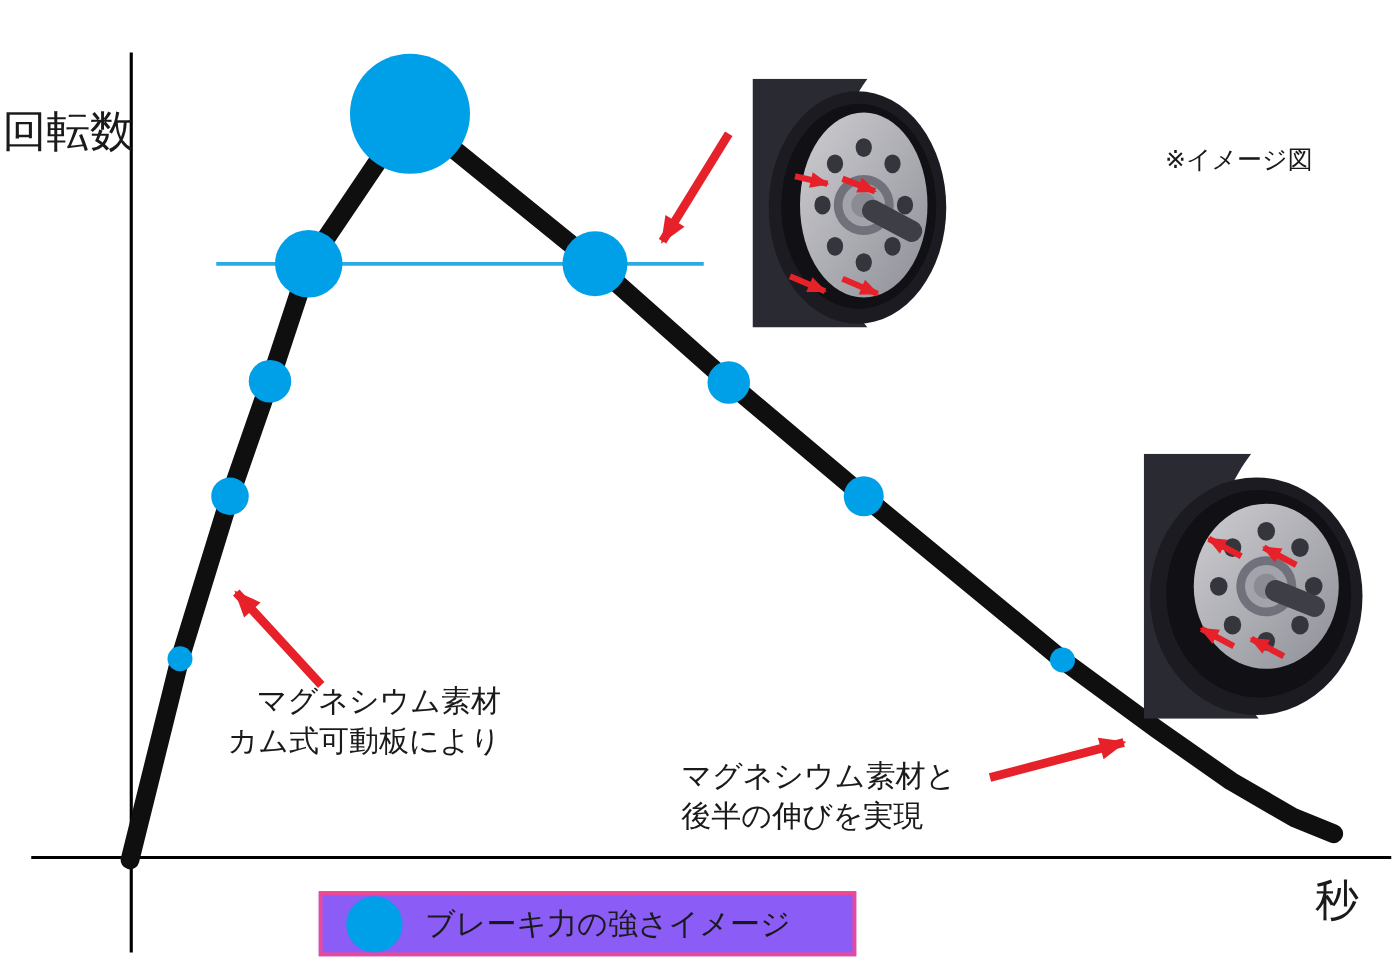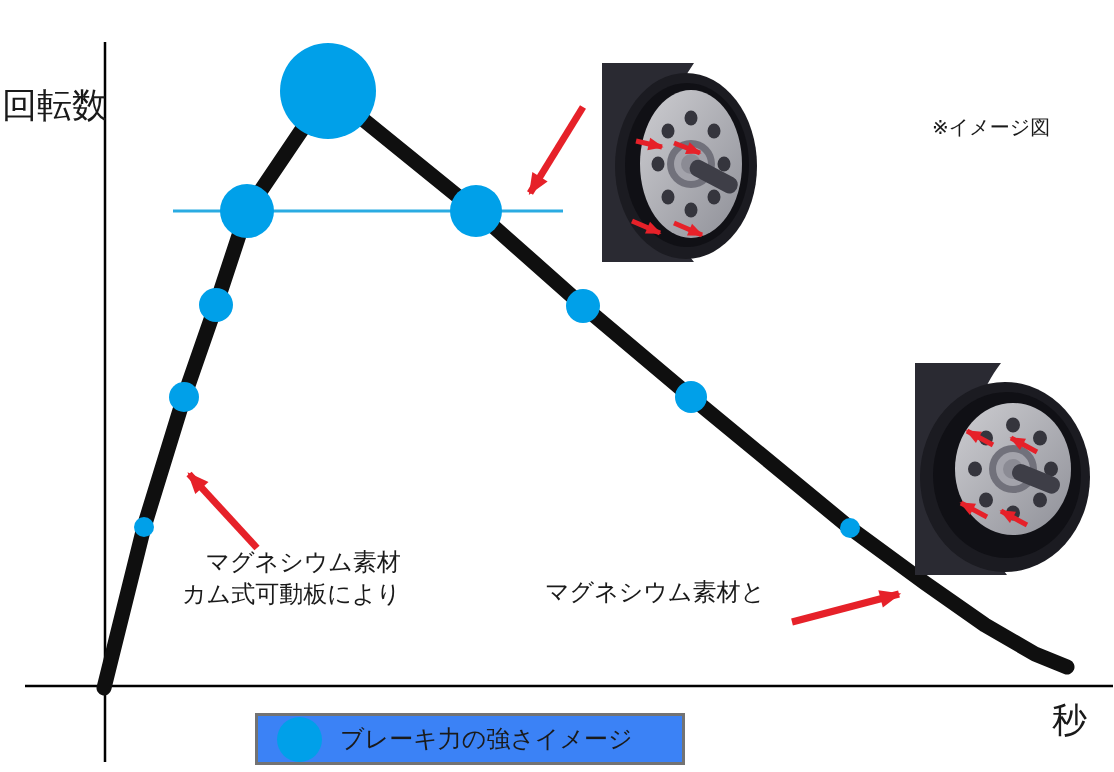--- a/index.html
+++ b/index.html
@@ -11,24 +11,24 @@
   .txt{position:absolute;white-space:nowrap;color:#1a1a1a;}
   .axis-label{font-size:35px;}
   .ann{font-size:24px;line-height:32px;}
   .ann .ind{padding-left:25px;}
   .note{font-size:20px;margin-top:10px;}
   .ylabel{left:2px;top:82px;}
   .xlabel{left:1052px;top:697px;}
   .ann-top{left:484px;top:1px;}
   .note-pos{left:932px;top:104px;}
   .ann-left{left:182px;top:546px;text-align:right;}
-  .ann-right{left:545px;top:576px;}
+  .ann-right{left:545px;top:606px;}
   .legend{
     position:absolute;left:255px;top:713px;width:430px;height:52px;
-    border:3px solid #737373;box-sizing:border-box;background:#3b82f6;
+    border:3px solid #ec4899;box-sizing:border-box;background:#8b5cf6;
     display:flex;align-items:center;padding-left:19px;
   }
   .legend-dot{width:45px;height:45px;border-radius:50%;background:#00a0e9;flex:0 0 auto;}
   .legend-label{font-size:24px;margin-left:18px;white-space:nowrap;}
 </style>
 </head>
 <body>
 
 <div class="canvas">
 
@@ -141,20 +141,21 @@
 
   <div class="txt note note-pos">※イメージ図</div>
 
   <div class="txt ann ann-left">
     <div>マグネシウム素材</div>
     <div>カム式可動板により</div>
   </div>
 
   <div class="txt ann ann-right">
     <div>マグネシウム素材と</div>
+    <div>後半の伸びを実現</div>
   </div>
 
   <div class="legend">
     <span class="legend-dot"></span>
     <span class="legend-label">ブレーキ力の強さイメージ</span>
   </div>
 
 </div>
 
 </body></html>

